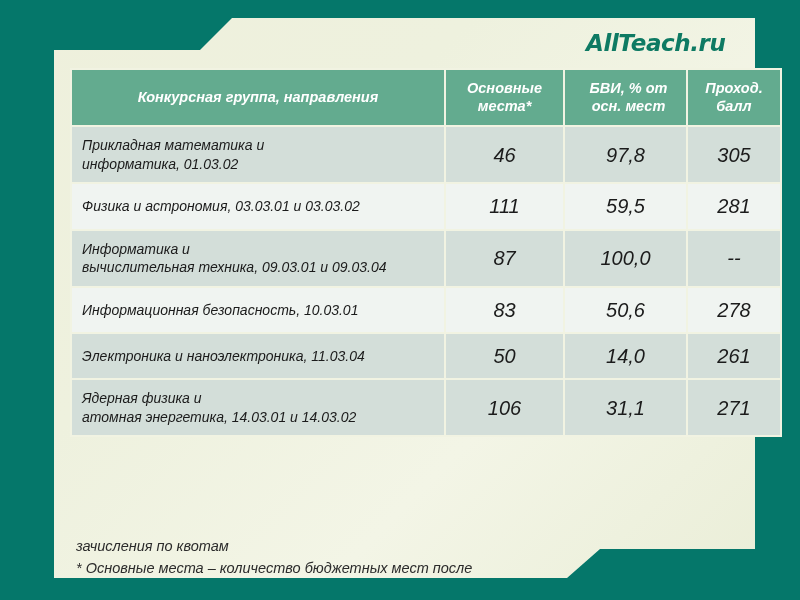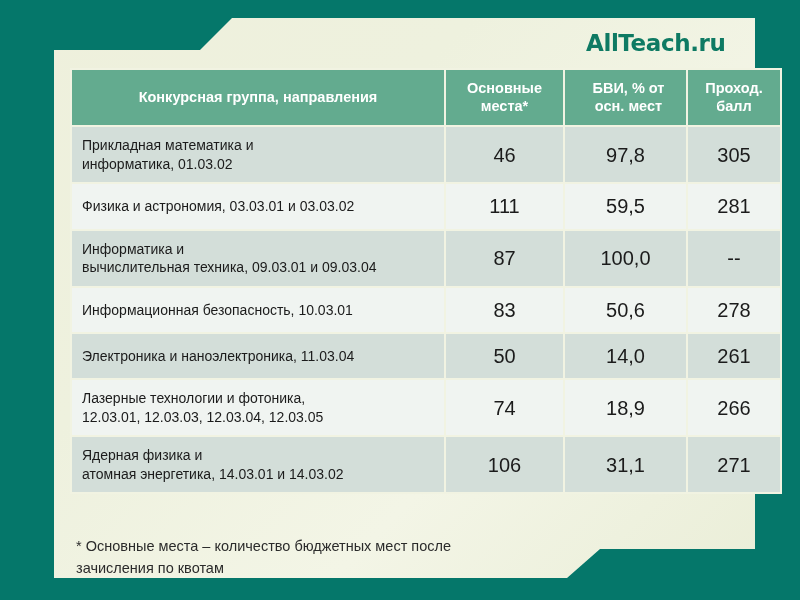--- a/index.html
+++ b/index.html
@@ -2,21 +2,21 @@
 <html><head>
 <meta charset="utf-8">
 <style>
   html,body{margin:0;padding:0;}
   body{
     width:800px;height:600px;overflow:hidden;
     background:#05776a;
     font-family:"Liberation Sans","DejaVu Sans",sans-serif;
     position:relative;
   }
-  #root{position:absolute;inset:0;width:796px;height:600px;}
+  #root{position:absolute;inset:0;width:796px;height:600px;font-style:italic;}
 
   
   .panel{
     position:absolute;left:0;top:0;width:800px;height:600px;
     background:linear-gradient(135deg,#eef0dc 0%,#eef1de 35%,#f3f5e6 65%,#e9edd6 100%);
     -webkit-clip-path:polygon(54px 50px, 200px 50px, 232px 18px, 755px 18px, 755px 549px, 600px 549px, 567px 578px, 54px 578px);
     clip-path:polygon(54px 50px, 200px 50px, 232px 18px, 755px 18px, 755px 549px, 600px 549px, 567px 578px, 54px 578px);
   }
 
   
@@ -140,42 +140,33 @@
 
         <tr class="odd">
           <td>
             <span class="cellline">Электроника и наноэлектроника,  11.03.04</span>
           </td>
           <td class="num">50</td>
           <td class="num">14,0</td>
           <td class="num">261</td>
         </tr>
 
-        <tr class="even">
-          <td>
-            <span class="cellline">Лазерные технологии и фотоника,</span>
-            <span class="cellline">12.03.01, 12.03.03, 12.03.04, 12.03.05</span>
-          </td>
-          <td class="num">74</td>
-          <td class="num">18,9</td>
-          <td class="num">266</td>
-        </tr>
 
         <tr class="odd">
           <td>
             <span class="cellline">Ядерная физика и</span>
             <span class="cellline">атомная энергетика,  14.03.01 и 14.03.02</span>
           </td>
           <td class="num">106</td>
           <td class="num">31,1</td>
           <td class="num">271</td>
         </tr>
 
       </tbody>
     </table>
   </div>
 
   <div class="footnote">
+    <span>зачисления по квотам</span>
     <span>* Основные места – количество бюджетных мест после</span>
-    <span>зачисления по квотам</span>
   </div>
 
 </div>
 
 </body></html>

